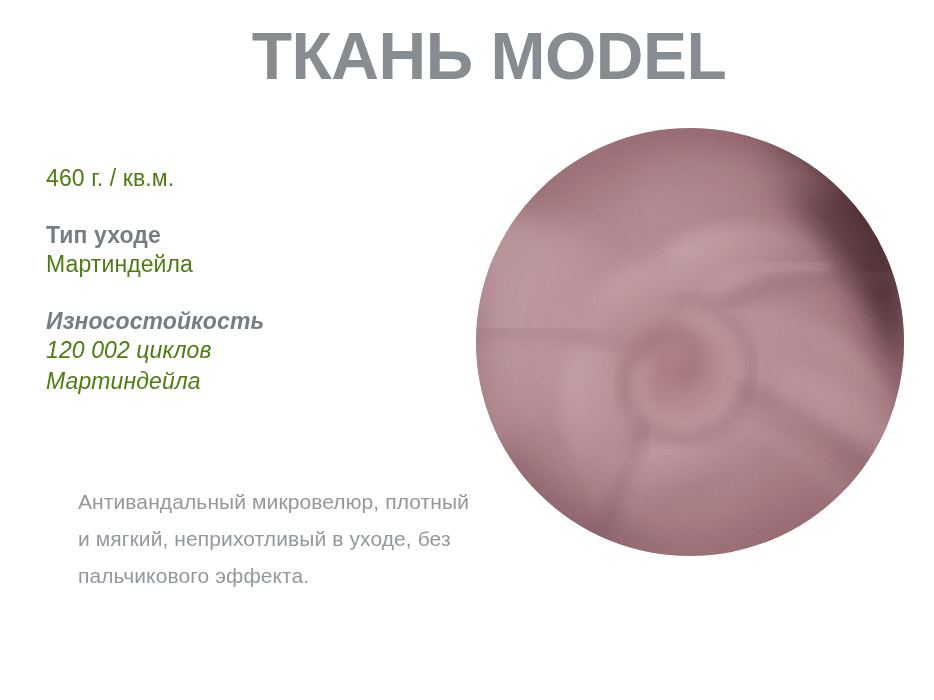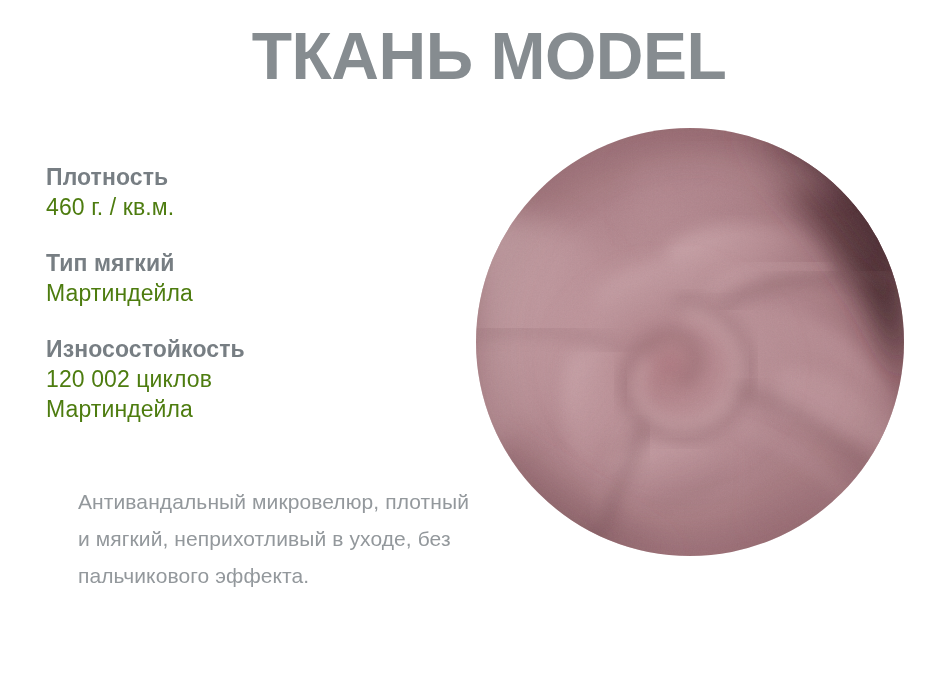--- a/index.html
+++ b/index.html
@@ -39,21 +39,21 @@
   }
 
   
   .specs {
     position: absolute;
     left: 46px;
     top: 163px;
     width: 400px;
   }
   .spec-block { margin-bottom: 27px; }
-  .spec-block:last-child { margin-bottom: 0; }
+  .spec-block:last-child { margin-bottom: 0; font-style: italic; }
 
   .spec-label {
     font-size: 23px;
     font-weight: bold;
     color: #777e83;
     line-height: 1.24;
     letter-spacing: 0.1px;
   }
   .spec-value {
     font-size: 23px;
@@ -93,26 +93,25 @@
 </head>
 <body>
 
 <div class="slide">
 
   <div class="title">ТКАНЬ MODEL</div>
 
   <div class="specs">
 
     <div class="spec-block">
-      <div class="spec-label">Плотность</div>
       <div class="spec-value">460 г. / кв.м.</div>
     </div>
 
     <div class="spec-block">
-      <div class="spec-label">Тип мягкий</div>
+      <div class="spec-label">Тип уходе</div>
       <div class="spec-value">Мартиндейла</div>
     </div>
 
     <div class="spec-block">
       <div class="spec-label">Износостойкость</div>
       <div class="spec-value">120 002 циклов
 Мартиндейла</div>
     </div>
 
   </div>

